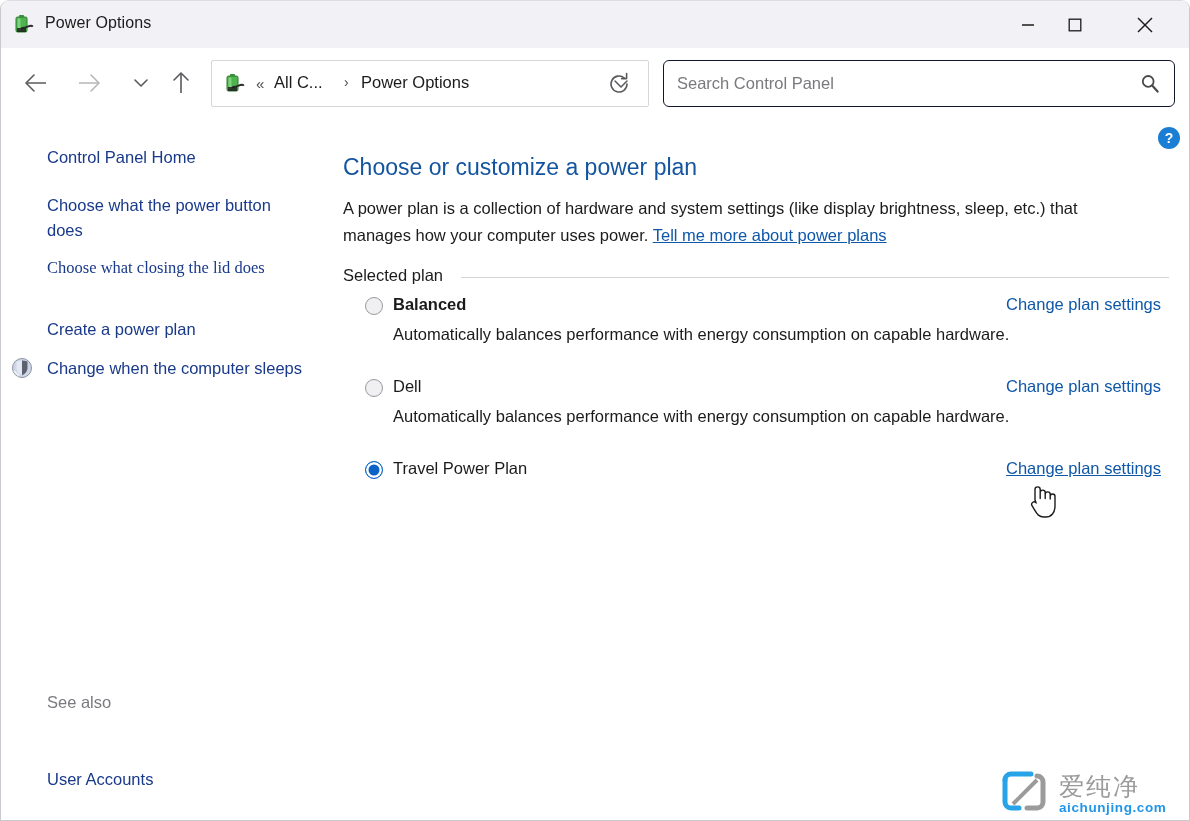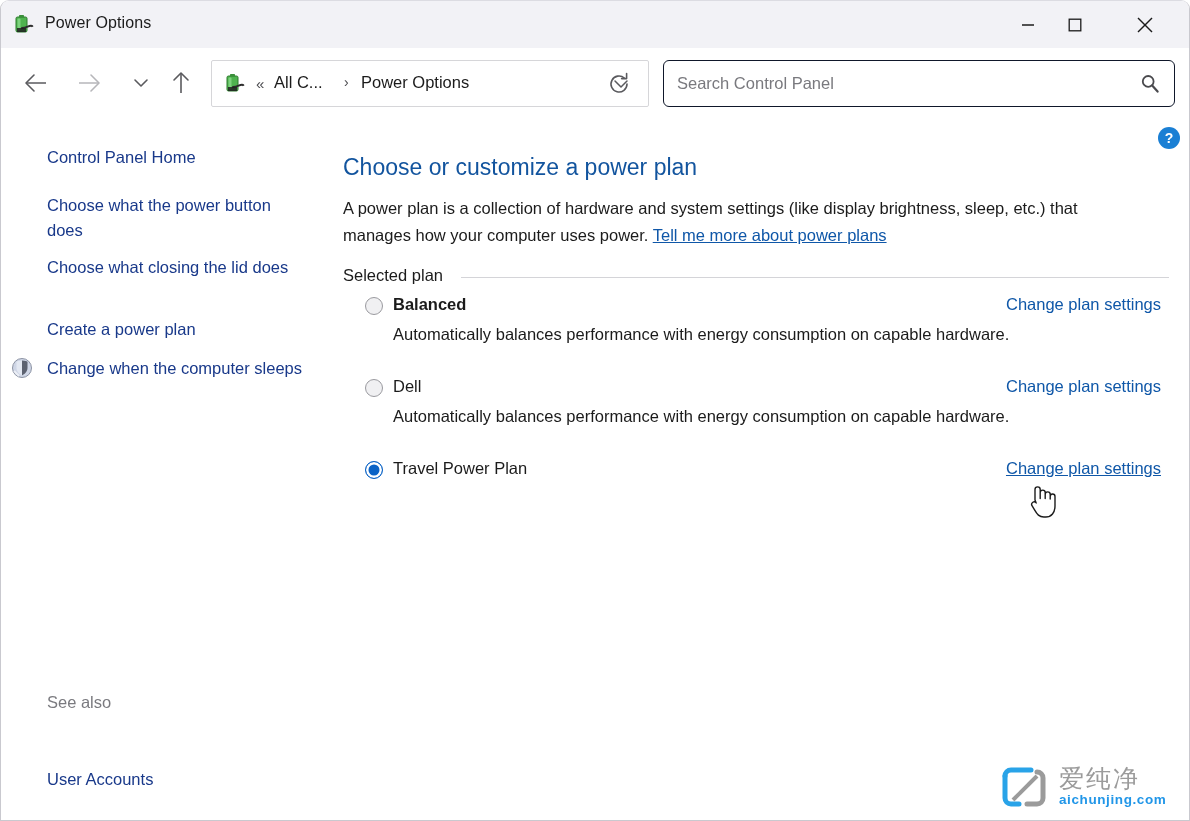--- a/index.html
+++ b/index.html
@@ -177,21 +177,21 @@
     left: 46px;
     width: 262px;
     font-size: 16.5px;
     line-height: 25px;
     color: #1f3florence;
     color: #19398a;
     cursor: pointer;
   }
   .side-link.home   { top: 22px; }
   .side-link.pbtn   { top: 70px; }
-  .side-link.lid    { top: 132px; }
+  .side-link.lid    { top: 132px; font-family: Liberation Serif, serif; }
   .side-link.create { top: 194px; }
   .side-link.sleeps { top: 233px; }
 
   .sleep-icon {
     position: absolute;
     left: 10px; top: 234px;
     width: 22px; height: 22px;
   }
 
   .see-also-label {
@@ -330,21 +330,21 @@
     width: 30px; height: 38px;
     pointer-events: none;
   }
 
   
   .watermark {
     position: absolute;
     left: 998px; top: 765px;
     width: 186px; height: 50px;
     display: flex;
-    align-items: flex-start;
+    align-items: flex-end;
     pointer-events: none;
   }
   .wm-mark { width: 52px; height: 46px; flex: none; }
   .wm-text { margin-left: 8px; }
   .wm-cn {
     font-size: 25px;
     color: #9b9b9b;
     letter-spacing: 2px;
     line-height: 26px;
     font-family: "DejaVu Sans", sans-serif;

